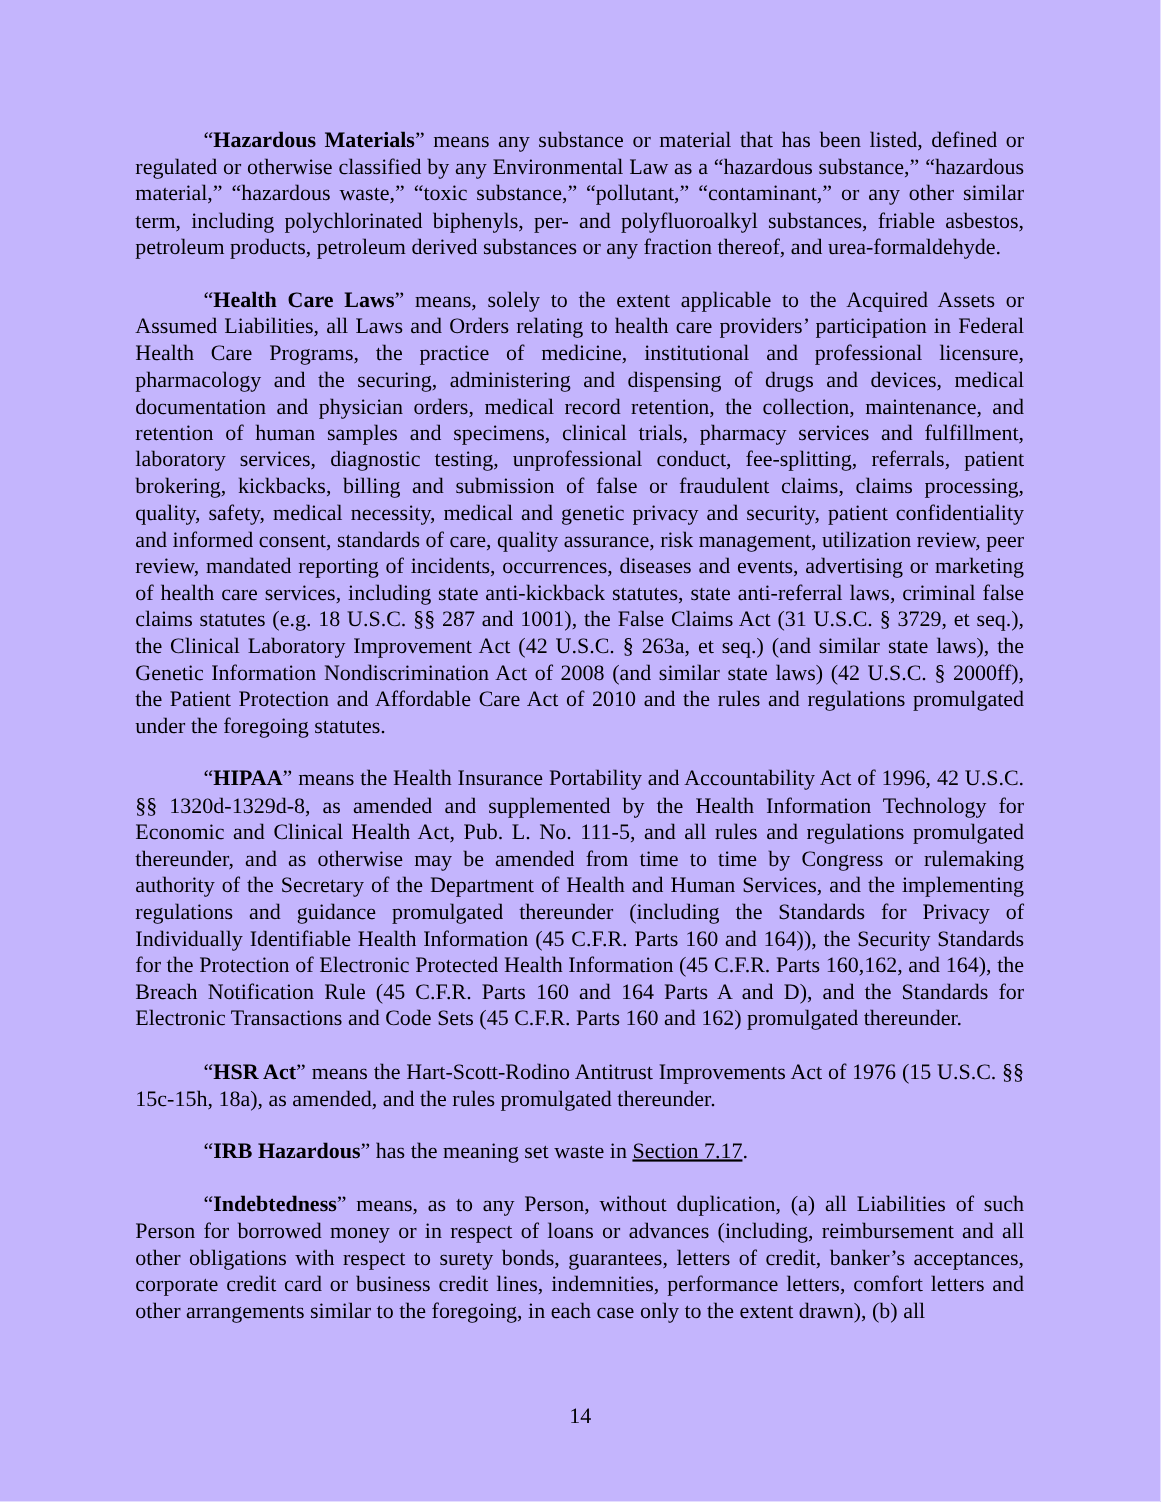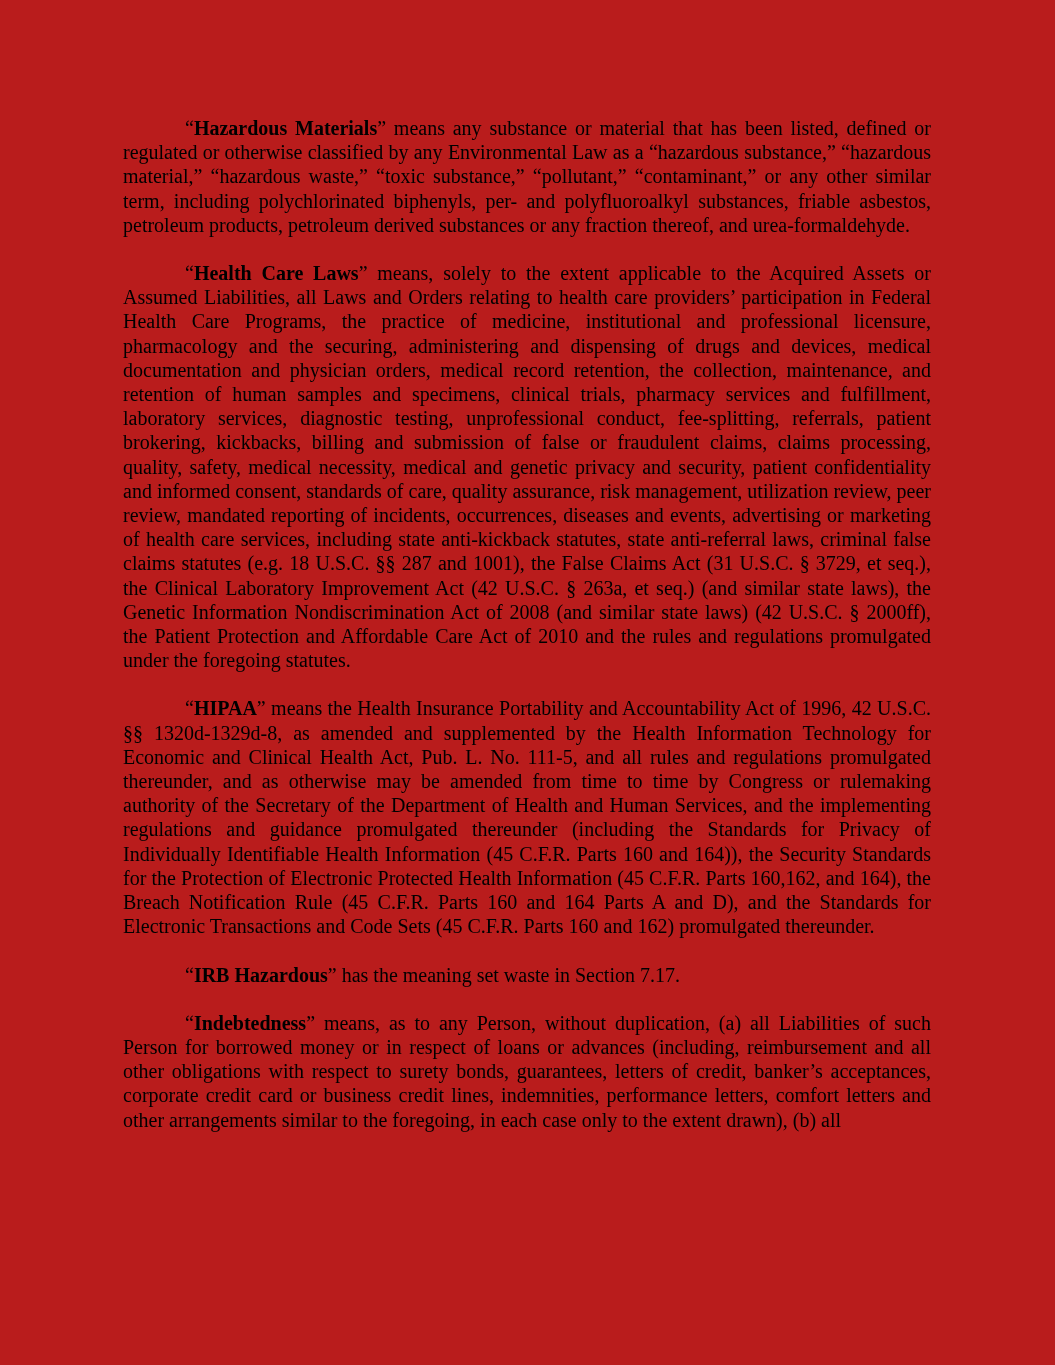--- a/index.html
+++ b/index.html
@@ -4,21 +4,21 @@
 <style>
   html, body {
     margin: 0;
     padding: 0;
     background: #ffffff;
   }
   .page {
     position: relative;
     width: 1055px;
     height: 1365px;
-    background: #b91c1c;
+    background: #c4b5fd;
     font-family: "Liberation Serif", "DejaVu Serif", serif;
     color: #000000;
     overflow: hidden;
   }
   .doc {
     position: absolute;
     left: 123px;
     top: 116px;
     width: 808px;
     font-size: 20px;
@@ -29,35 +29,38 @@
     margin: 0 0 24px 0;
     text-indent: 62px;
   }
   .para:last-child {
     margin-bottom: 0;
   }
   .term {
     font-weight: bold;
   }
   .xref {
+    text-decoration: underline;
   }
   .footer {
     position: absolute;
     left: 0;
     right: 0;
     top: 1276px;
     text-align: center;
     font-size: 20px;
     line-height: 24.2px;
   }
 </style>
 </head>
 <body>
 
 <div class="page">
   <div class="doc">
     <p class="para"><span class="run">“</span><span class="term">Hazardous Materials</span><span class="run">” means any substance or material that has been listed, defined or regulated or otherwise classified by any Environmental Law as a “hazardous substance,” “hazardous material,” “hazardous waste,” “toxic substance,” “pollutant,” “contaminant,” or any other similar term, including polychlorinated biphenyls, per- and polyfluoroalkyl substances, friable asbestos, petroleum products, petroleum derived substances or any fraction thereof, and urea-formaldehyde.</span></p>
     <p class="para"><span class="run">“</span><span class="term">Health Care Laws</span><span class="run">” means, solely to the extent applicable to the Acquired Assets or Assumed Liabilities, all Laws and Orders relating to health care providers’ participation in Federal Health Care Programs, the practice of medicine, institutional and professional licensure, pharmacology and the securing, administering and dispensing of drugs and devices, medical documentation and physician orders, medical record retention, the collection, maintenance, and retention of human samples and specimens, clinical trials, pharmacy services and fulfillment, laboratory services, diagnostic testing, unprofessional conduct, fee-splitting, referrals, patient brokering, kickbacks, billing and submission of false or fraudulent claims, claims processing, quality, safety, medical necessity, medical and genetic privacy and security, patient confidentiality and informed consent, standards of care, quality assurance, risk management, utilization review, peer review, mandated reporting of incidents, occurrences, diseases and events, advertising or marketing of health care services, including state anti-kickback statutes, state anti-referral laws, criminal false claims statutes (e.g. 18 U.S.C. §§ 287 and 1001), the False Claims Act (31 U.S.C. § 3729, et seq.), the Clinical Laboratory Improvement Act (42 U.S.C. § 263a, et seq.) (and similar state laws), the Genetic Information Nondiscrimination Act of 2008 (and similar state laws) (42 U.S.C. § 2000ff), the Patient Protection and Affordable Care Act of 2010 and the rules and regulations promulgated under the foregoing statutes.</span></p>
     <p class="para"><span class="run">“</span><span class="term">HIPAA</span><span class="run">” means the Health Insurance Portability and Accountability Act of 1996, 42 U.S.C. §§ 1320d-1329d-8, as amended and supplemented by the Health Information Technology for Economic and Clinical Health Act, Pub. L. No. 111-5, and all rules and regulations promulgated thereunder, and as otherwise may be amended from time to time by Congress or rulemaking authority of the Secretary of the Department of Health and Human Services, and the implementing regulations and guidance promulgated thereunder (including the Standards for Privacy of Individually Identifiable Health Information (45 C.F.R. Parts 160 and 164)), the Security Standards for the Protection of Electronic Protected Health Information (45 C.F.R. Parts 160,162, and 164), the Breach Notification Rule (45 C.F.R. Parts 160 and 164 Parts A and D), and the Standards for Electronic Transactions and Code Sets (45 C.F.R. Parts 160 and 162) promulgated thereunder.</span></p>
+    <p class="para"><span class="run">“</span><span class="term">HSR Act</span><span class="run">” means the Hart-Scott-Rodino Antitrust Improvements Act of 1976 (15 U.S.C. §§ 15c-15h, 18a), as amended, and the rules promulgated thereunder.</span></p>
     <p class="para"><span class="run">“</span><span class="term">IRB Hazardous</span><span class="run">” has the meaning set waste in </span><span class="xref">Section 7.17</span><span class="run">.</span></p>
     <p class="para"><span class="run">“</span><span class="term">Indebtedness</span><span class="run">” means, as to any Person, without duplication, (a) all Liabilities of such Person for borrowed money or in respect of loans or advances (including, reimbursement and all other obligations with respect to surety bonds, guarantees, letters of credit, banker’s acceptances, corporate credit card or business credit lines, indemnities, performance letters, comfort letters and other arrangements similar to the foregoing, in each case only to the extent drawn), (b) all</span></p>
   </div>
+  <div class="footer">14</div>
 </div>
 
 </body></html>

